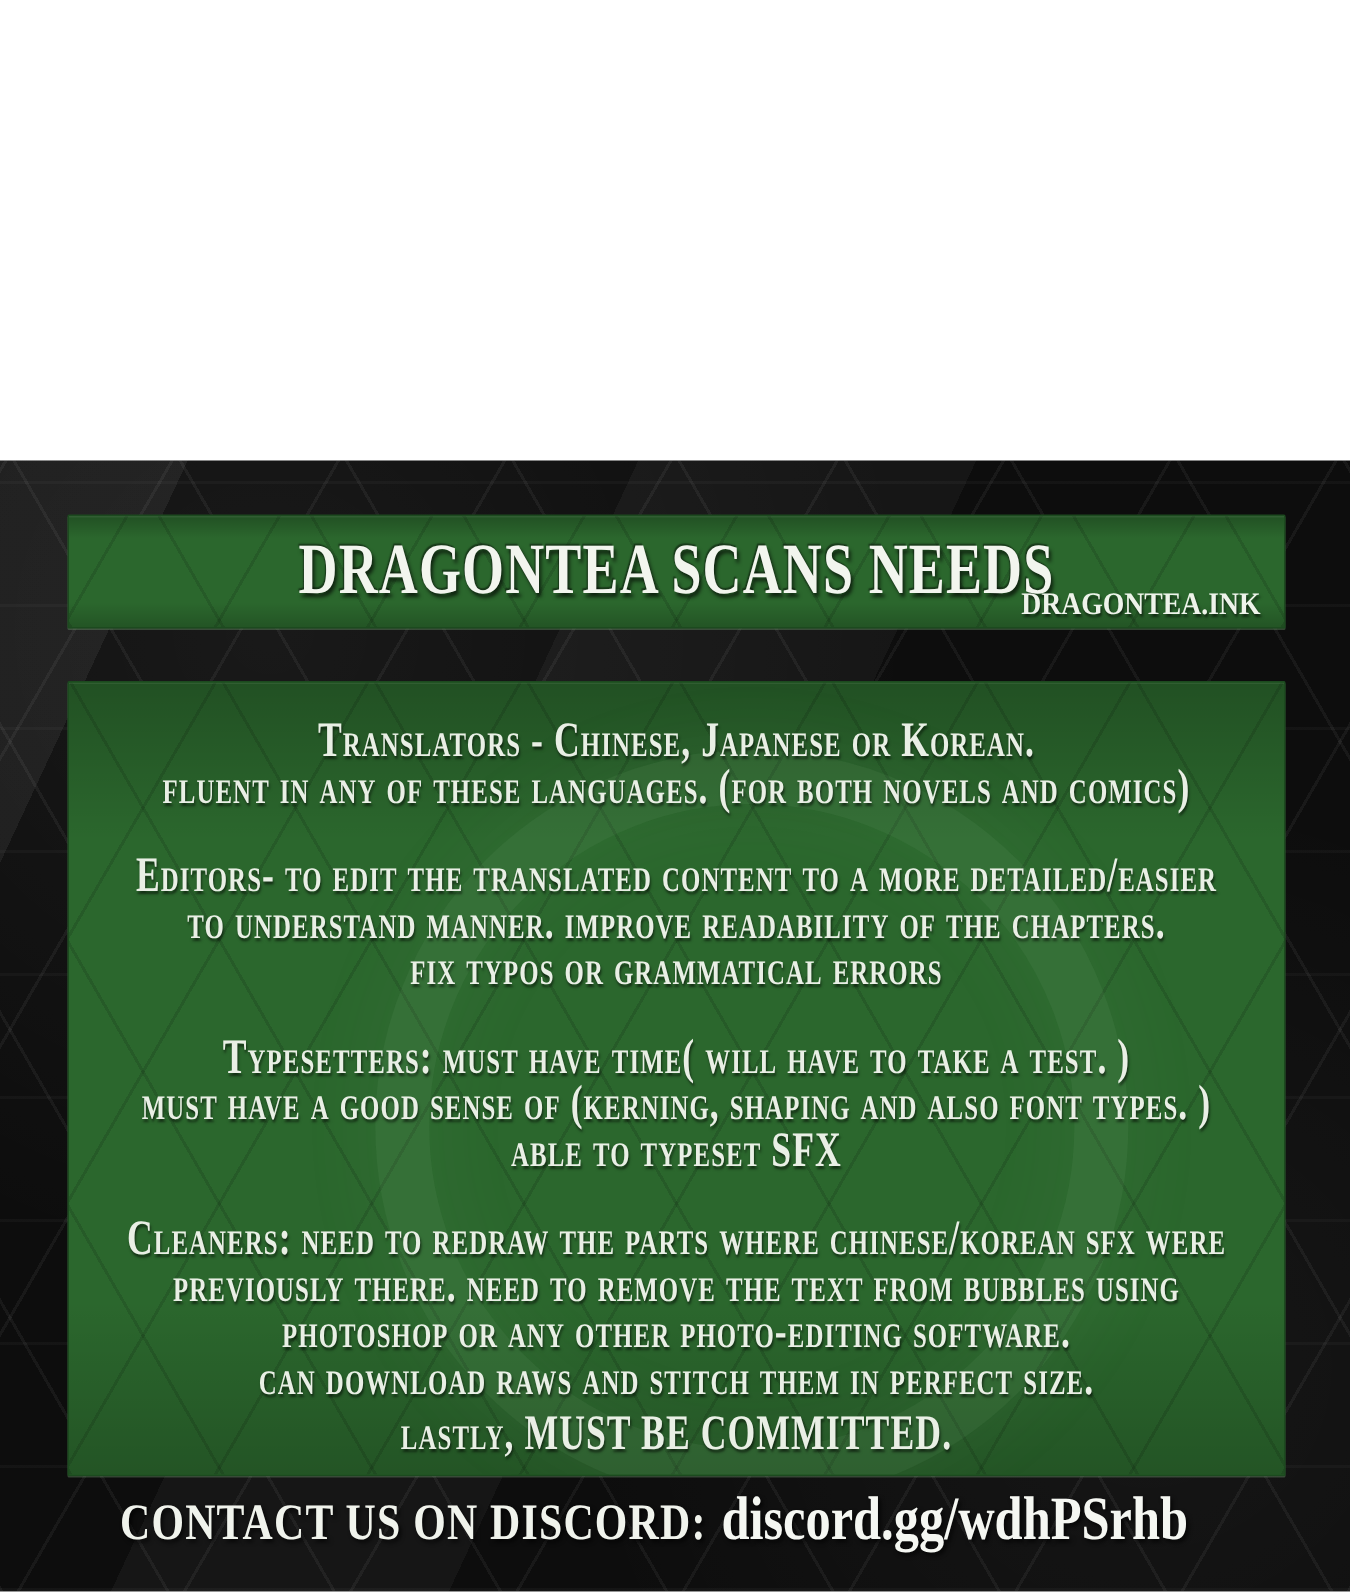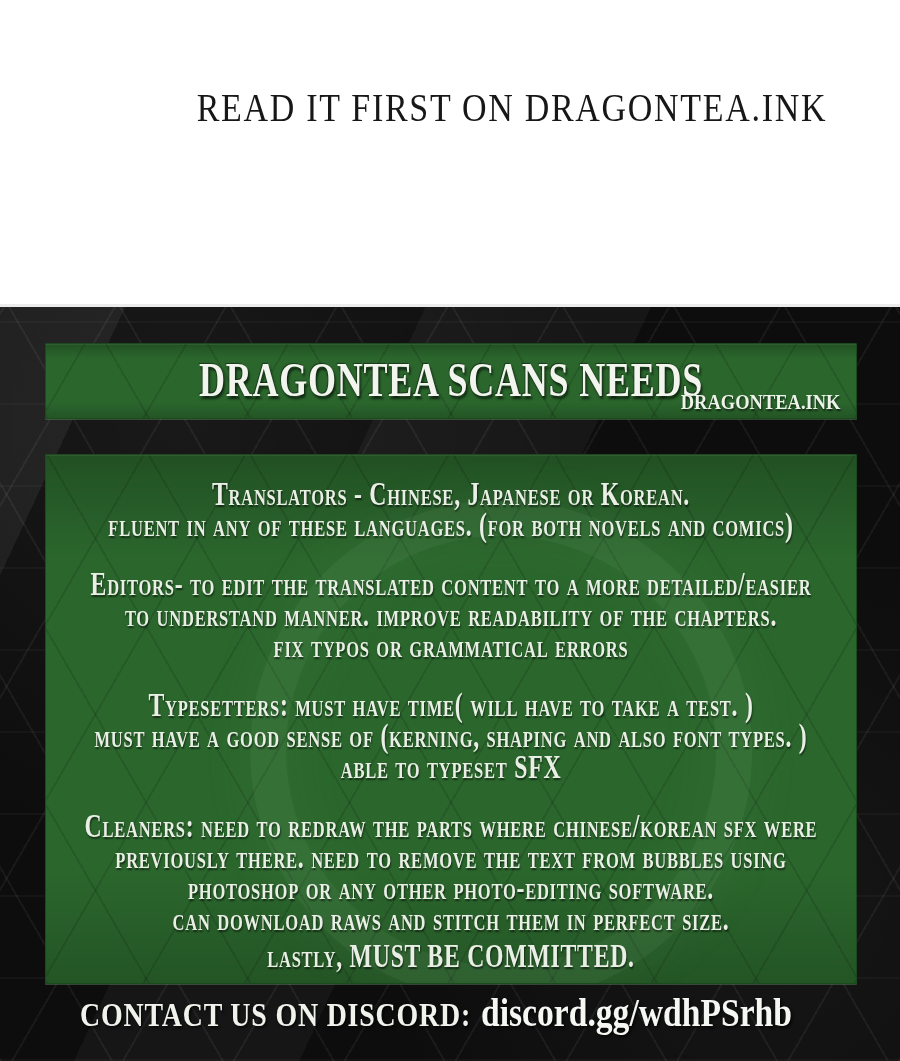--- a/index.html
+++ b/index.html
@@ -83,25 +83,20 @@
   }
   .contact .handle{
     color:#f5f7f2;font-weight:bold;font-size:41px;
   }
 </style>
 </head>
 <body>
 
 <div class="page">
 
-  <div class="white-top">
-    <div class="top-banner">
-      <span class="txt">READ IT FIRST ON DRAGONTEA.INK</span>
-    </div>
-  </div>
 
   <div class="dark">
 
     <div class="greenbox header-box">
       <h1 class="title">DRAGONTEA SCANS NEEDS</h1>
       <span class="site">DRAGONTEA.INK</span>
     </div>
 
     <div class="greenbox body-box">
       <div class="ring"></div>

